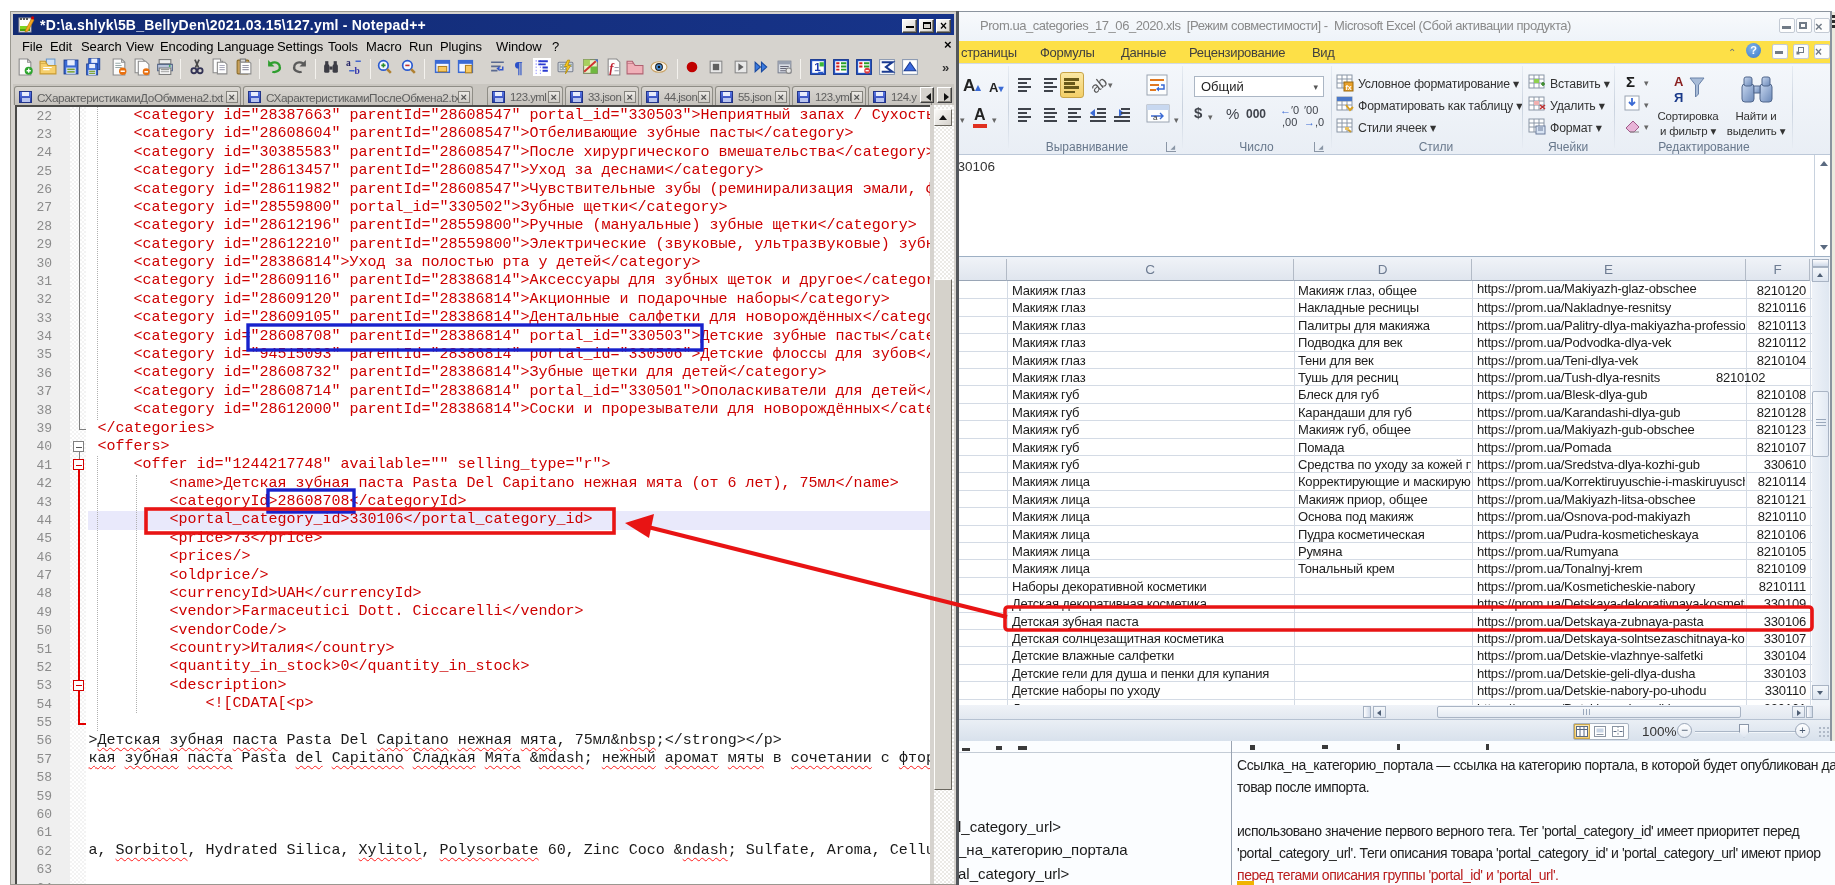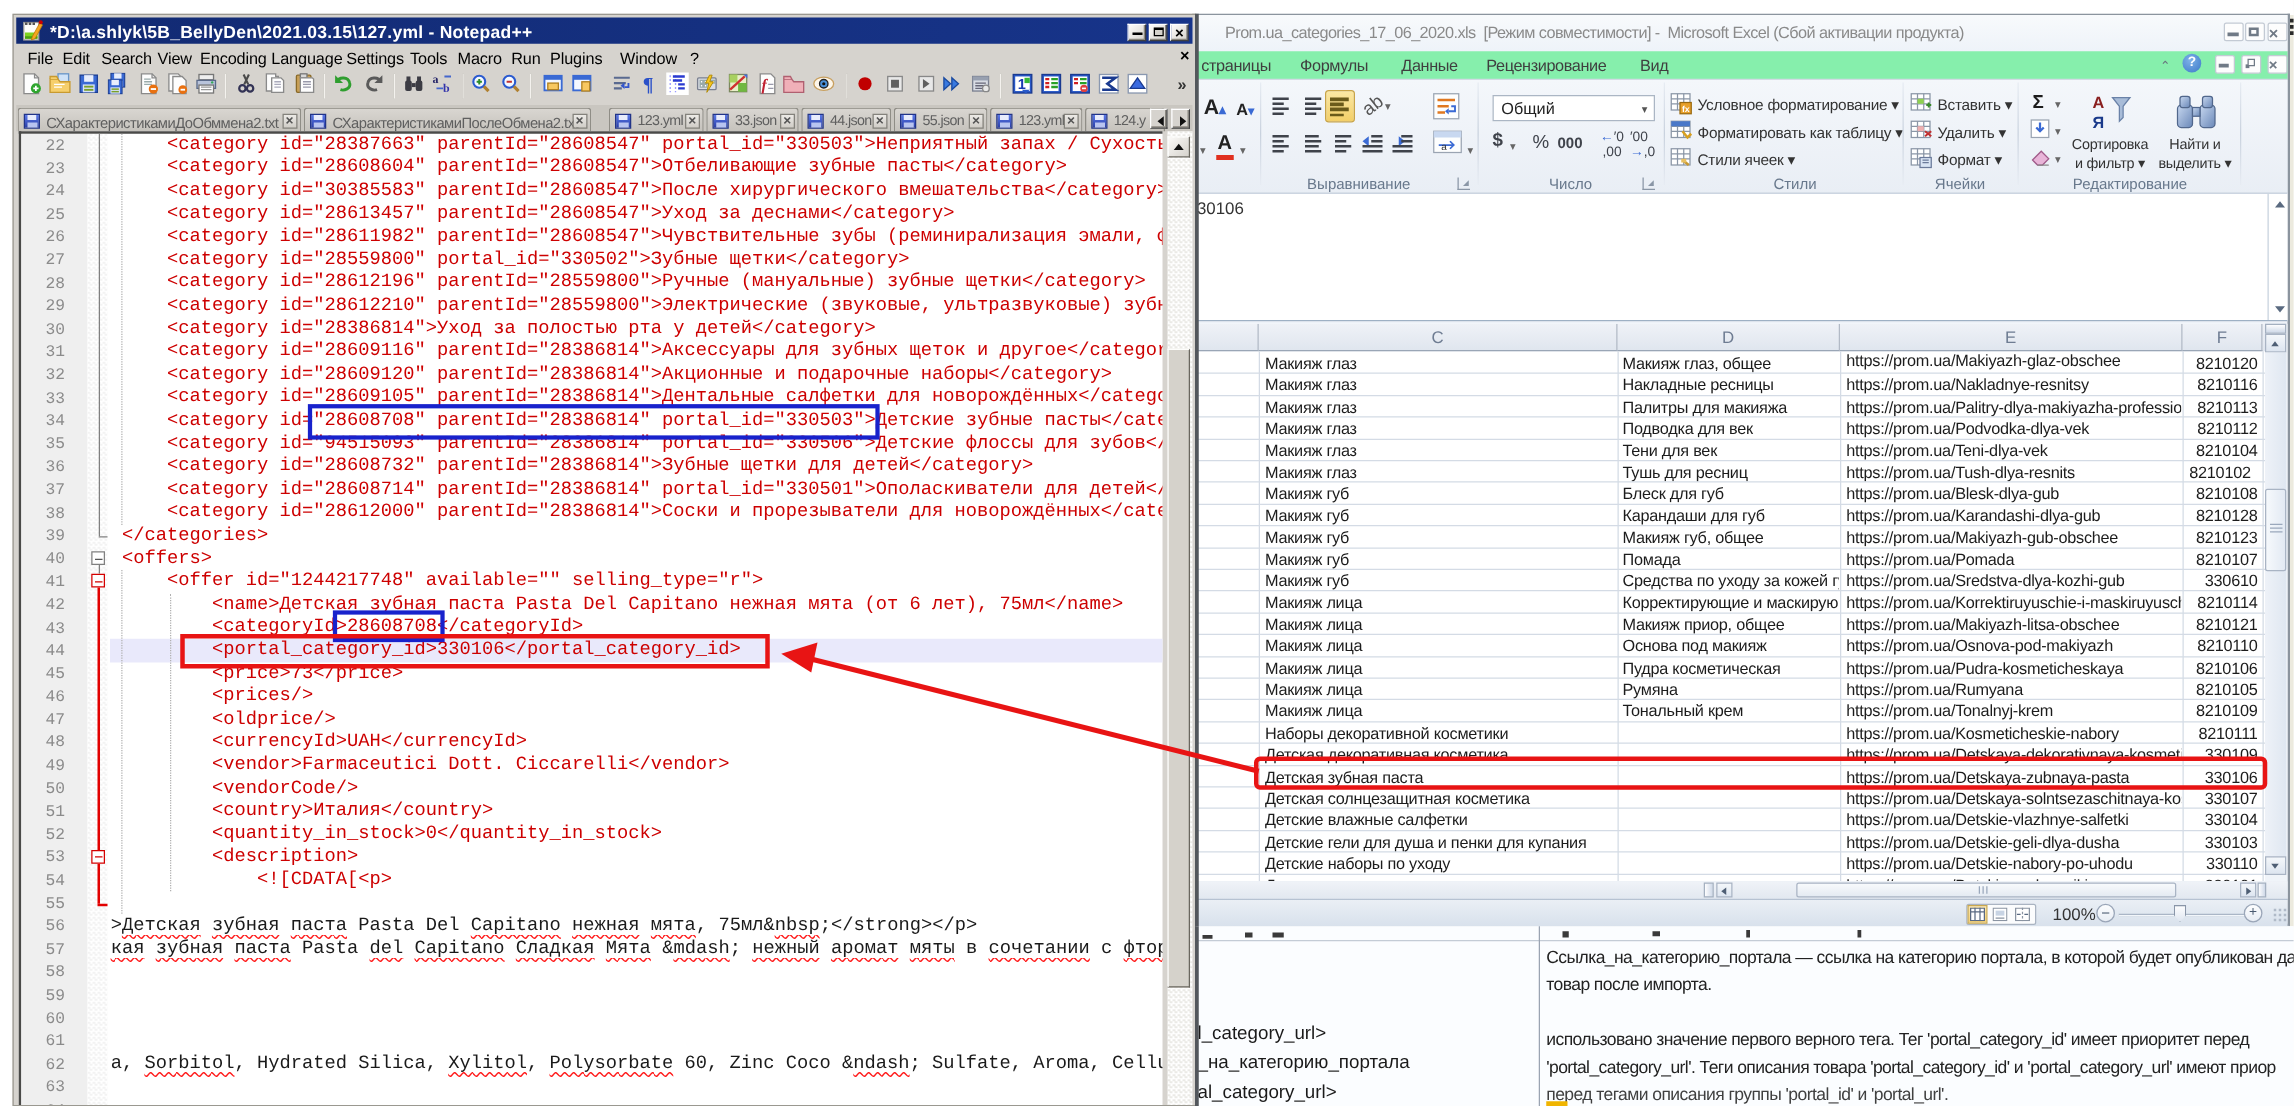--- a/index.html
+++ b/index.html
@@ -1,21 +1,21 @@
 <!DOCTYPE html>
 <html><head><meta charset="utf-8">
 <style>
 html,body{margin:0;padding:0;width:1835px;height:885px;background:#ffffff;overflow:hidden;}
 *{box-sizing:border-box;}
 .abs{position:absolute;}
 body{position:relative;font-family:"Liberation Sans",sans-serif;}
 
 #xl{left:954px;top:11px;width:878px;height:730px;background:#eef2f8;border-left:2px solid #6e757d;border-right:2px solid #8b949e;border-top:1px solid #8b949e;border-bottom:2px solid #99a3ad;}
 #xltitle{left:0;top:0;width:100%;height:29px;background:linear-gradient(#f8fafc,#eef3f9);color:#767676;font-size:15px;}
-#xltabs{left:0;top:29px;width:100%;height:23px;background:#86efac;color:#3f3f3f;font-size:13px;letter-spacing:-.3px;border-bottom:1px solid #d2dae4;}
+#xltabs{left:0;top:29px;width:100%;height:23px;background:#fde047;color:#3f3f3f;font-size:13px;letter-spacing:-.3px;border-bottom:1px solid #d2dae4;}
 #xlribbon{left:0;top:52px;width:100%;height:90px;background:linear-gradient(#f4f7fb,#e9eef5);}
 #xlfx{left:0;top:142px;width:100%;height:103px;background:#ffffff;border-top:1px solid #bcc8d8;border-bottom:1px solid #9eb0c4;}
 #xlgrid{left:0;top:247px;width:856px;height:446px;background:#ffffff;overflow:hidden;}
 #xlvsb{left:856px;top:247px;width:18px;height:446px;background:#f0f4f9;}
 #xlhsb{left:0;top:693px;width:100%;height:14px;background:#e6ecf3;}
 #xlstatus{left:0;top:707px;width:100%;height:22px;background:linear-gradient(#eaeff5,#d8e1ec);border-top:1px solid #b6c2d2;}
 
 #xl2{left:954px;top:741px;width:881px;height:144px;background:#fbfdff;border-left:2px solid #6e757d;}
 
 #npp{left:10px;top:11px;width:947px;height:874px;background:#d6d3ce;border:1px solid #9a9890;z-index:5;}
@@ -290,21 +290,21 @@
       <div class="grc abs" style="left:790px;top:76.2px;width:60px;text-align:right">8210112</div>
       <i class="abs" style="left:0;top:109.0px;width:856px;height:1px;background:#d4dbe5"></i>
       <div class="grc abs" style="left:56px;top:93.6px;width:460px">Макияж глаз</div>
       <div class="grc abs" style="left:342px;top:93.6px;width:173px;overflow:hidden;white-space:nowrap">Тени для век</div>
       <div class="grc abs" style="left:521px;top:93.6px;width:268px;overflow:hidden;white-space:nowrap">https://prom.ua/Teni-dlya-vek</div>
       <div class="grc abs" style="left:790px;top:93.6px;width:60px;text-align:right">8210104</div>
       <i class="abs" style="left:0;top:126.4px;width:856px;height:1px;background:#d4dbe5"></i>
       <div class="grc abs" style="left:56px;top:111.0px;width:460px">Макияж глаз</div>
       <div class="grc abs" style="left:342px;top:111.0px;width:173px;overflow:hidden;white-space:nowrap">Тушь для ресниц</div>
       <div class="grc abs" style="left:521px;top:111.0px;width:268px;overflow:hidden;white-space:nowrap">https://prom.ua/Tush-dlya-resnits</div>
-      <div class="grc abs" style="left:790px;top:111.0px;width:60px;text-align:center">8210102</div>
+      <div class="grc abs" style="left:760px;top:111.0px;width:60px;text-align:left">8210102</div>
       <i class="abs" style="left:0;top:143.8px;width:856px;height:1px;background:#d4dbe5"></i>
       <div class="grc abs" style="left:56px;top:128.4px;width:460px">Макияж губ</div>
       <div class="grc abs" style="left:342px;top:128.4px;width:173px;overflow:hidden;white-space:nowrap">Блеск для губ</div>
       <div class="grc abs" style="left:521px;top:128.4px;width:268px;overflow:hidden;white-space:nowrap">https://prom.ua/Blesk-dlya-gub</div>
       <div class="grc abs" style="left:790px;top:128.4px;width:60px;text-align:right">8210108</div>
       <i class="abs" style="left:0;top:161.2px;width:856px;height:1px;background:#d4dbe5"></i>
       <div class="grc abs" style="left:56px;top:145.8px;width:460px">Макияж губ</div>
       <div class="grc abs" style="left:342px;top:145.8px;width:173px;overflow:hidden;white-space:nowrap">Карандаши для губ</div>
       <div class="grc abs" style="left:521px;top:145.8px;width:268px;overflow:hidden;white-space:nowrap">https://prom.ua/Karandashi-dlya-gub</div>
       <div class="grc abs" style="left:790px;top:145.8px;width:60px;text-align:right">8210128</div>
@@ -448,21 +448,21 @@
     </div>
     <i class="abs" style="left:0;top:11px;width:100%;height:1px;background:#c4ccd6"></i>
     <i class="abs" style="left:275px;top:0;width:1px;height:144px;background:#9aa4b2"></i>
     <div class="abs" style="left:2px;top:77px;font-size:15px;color:#1a1a1a">l_category_url&gt;</div>
     <div class="abs" style="left:2px;top:100px;font-size:15px;color:#1a1a1a">_на_категорию_портала</div>
     <div class="abs" style="left:2px;top:124px;font-size:15px;color:#1a1a1a">al_category_url&gt;</div>
     <div class="abs" style="left:281px;top:16px;font-size:14px;letter-spacing:-.45px;color:#222;white-space:nowrap">Ссылка_на_категорию_портала — ссылка на категорию портала, в которой будет опубликован да</div>
     <div class="abs" style="left:281px;top:38px;font-size:14px;letter-spacing:-.45px;color:#222;white-space:nowrap">товар после импорта.</div>
     <div class="abs" style="left:281px;top:82px;font-size:14px;letter-spacing:-.45px;color:#222;white-space:nowrap">использовано значение первого верного тега. Тег 'portal_category_id' имеет приоритет перед</div>
     <div class="abs" style="left:281px;top:104px;font-size:14px;letter-spacing:-.45px;color:#222;white-space:nowrap">'portal_category_url'. Теги описания товара 'portal_category_id' и 'portal_category_url' имеют приор</div>
-    <div class="abs" style="left:281px;top:126px;font-size:14px;letter-spacing:-.45px;color:#404040;white-space:nowrap">перед тегами описания группы 'portal_id' и 'portal_url'.</div>
+    <div class="abs" style="left:281px;top:126px;font-size:14px;letter-spacing:-.45px;color:#b91c1c;white-space:nowrap">перед тегами описания группы 'portal_id' и 'portal_url'.</div>
     <i class="abs" style="left:281px;top:140px;width:17px;height:4px;background:#f0b400"></i>
   </div>
 <div class="abs" id="npp">
   <div class="abs" id="npptitle">
     <svg class="abs" style="left:5px;top:2px" width="17" height="17" viewBox="0 0 17 17">
         <rect x="1" y="2" width="12" height="14" fill="#fdfdfb" stroke="#9a9a9a"></rect>
         <rect x="2" y="10" width="10" height="5" fill="#7ed321"></rect>
         <rect x="2" y="13" width="10" height="2" fill="#49a010"></rect>
         <path d="M2 2h2v2H2zM5 2h2v2H5zM8 2h2v2H8z" fill="#555"></path>
         <path d="M14 2 8 13l-1 3 3-1 6-11z" fill="#f5a623" stroke="#b97700" stroke-width=".6"></path>

